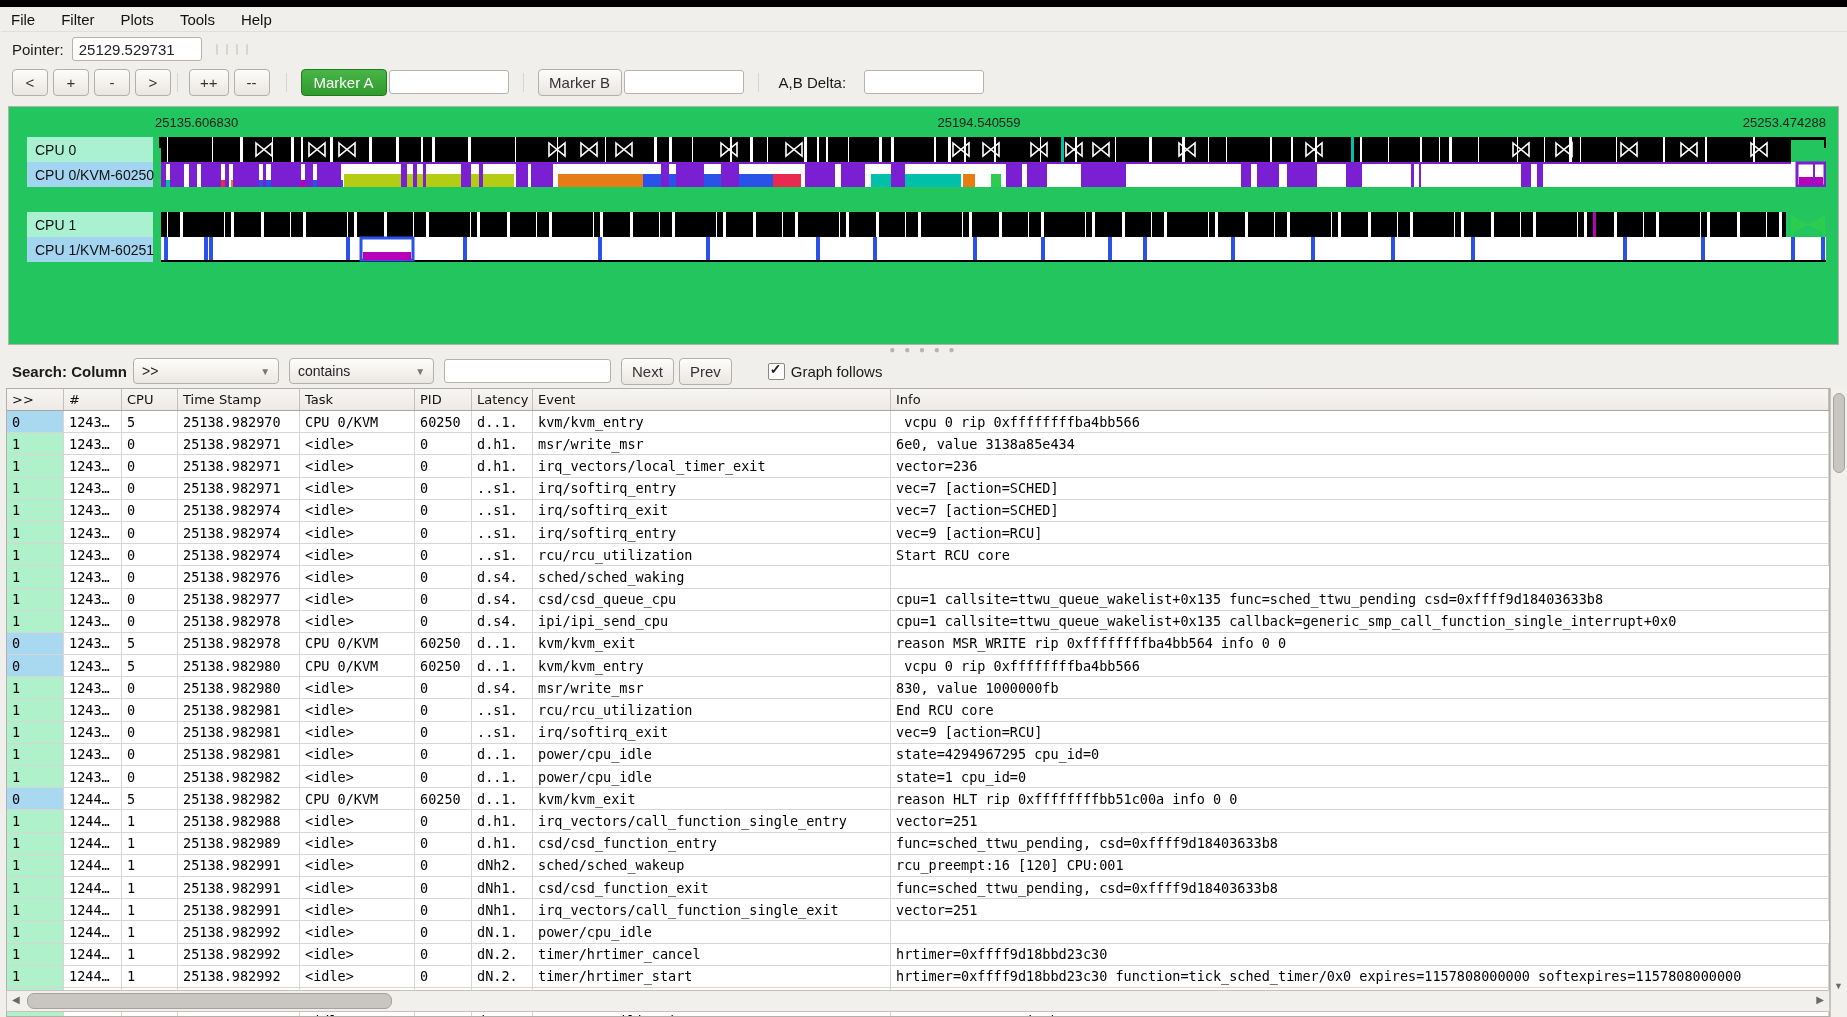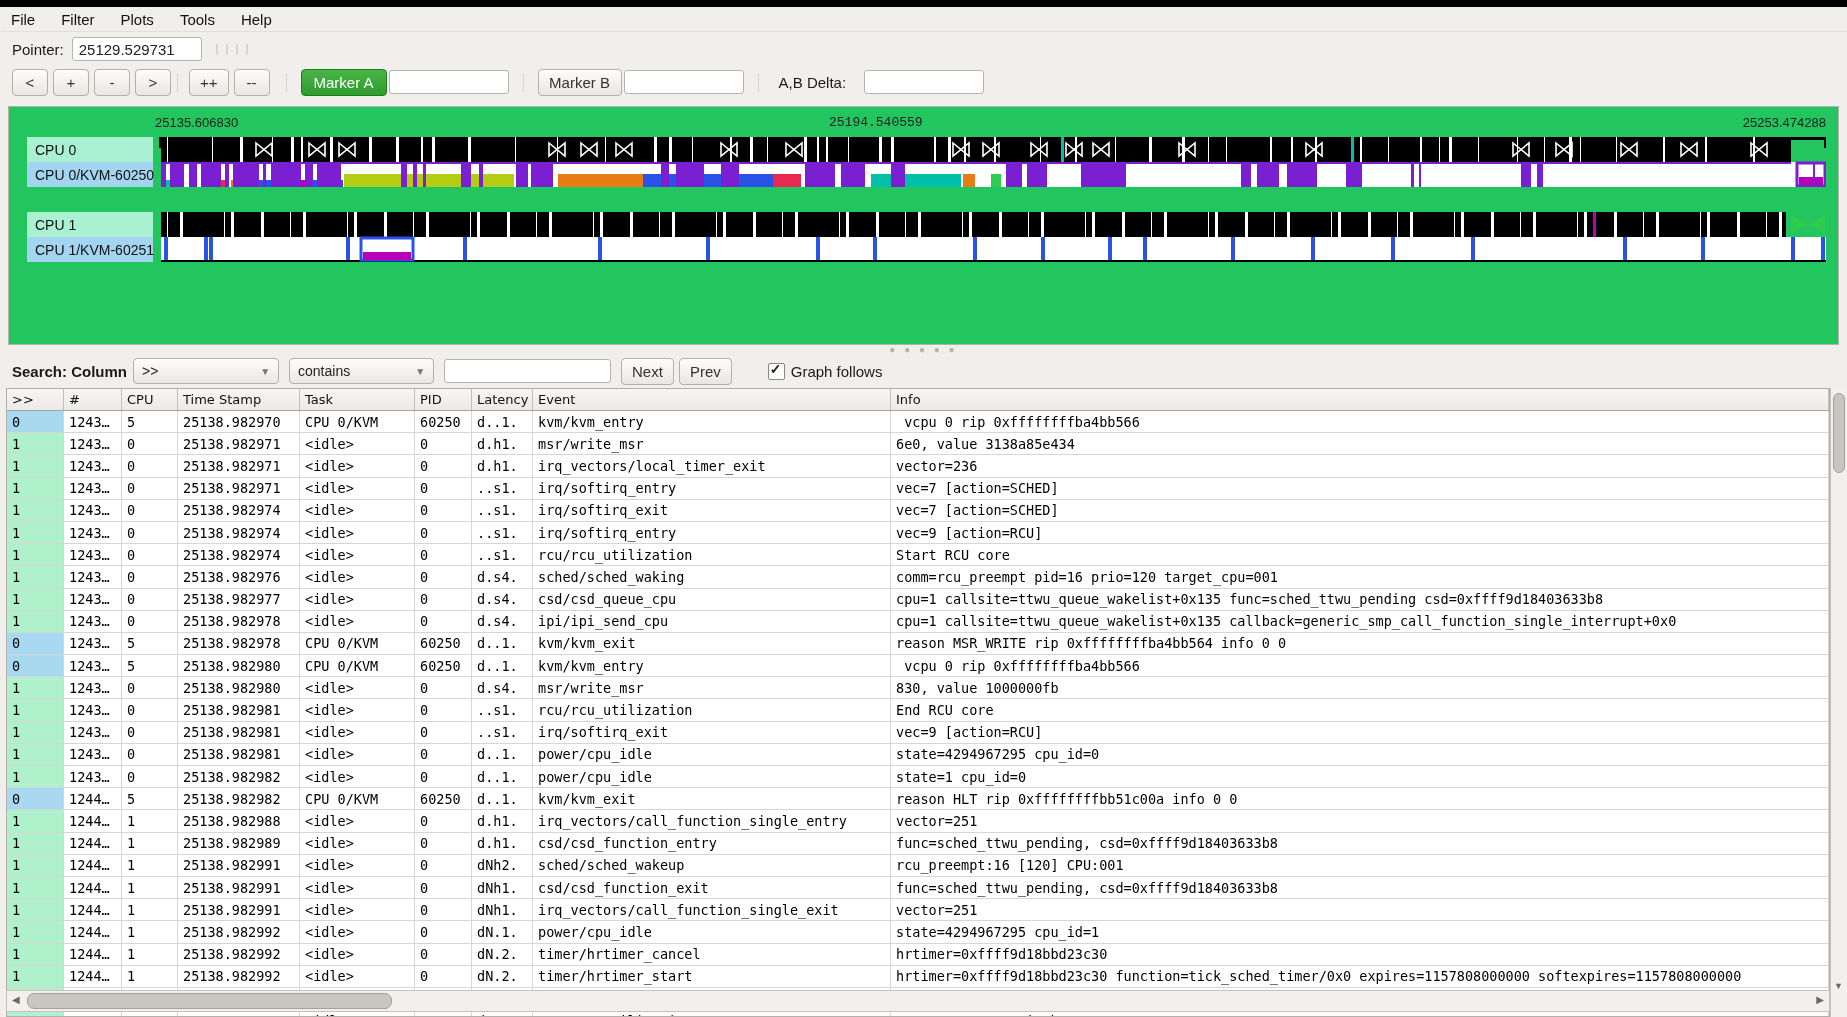--- a/index.html
+++ b/index.html
@@ -29,21 +29,21 @@
   .btn-green{background:linear-gradient(#49b447,#2f9c2d);border-color:#1f7a20;color:#fff;min-width:86px;}
   .sep{width:1px;height:19px;background:#d9d6d2;margin:0 6px;}
   .marker-input{width:120px;margin-left:2px;}
   .delta-label{font-size:15px;margin-left:14px;margin-right:18px;}
   .delta-input{width:120px;}
   
   .graph-panel{position:absolute;left:8px;top:106px;width:1831px;height:239px;background:#22c55e;
     border:1px solid #b3b0ac;box-sizing:border-box;}
   .ts-label{position:absolute;top:8px;font-size:13px;color:#222;}
   .ts-start{left:146px;}
-  .ts-middle{left:820px;width:300px;text-align:left;font-family:Liberation Mono, monospace;}
+  .ts-middle{left:820px;width:300px;text-align:center;}
   .ts-end{right:12px;}
   .ruler{position:absolute;left:150px;top:30px;width:1667px;height:3px;background:#000;}
   .ruler-tick{position:absolute;top:33px;width:2px;height:8px;background:#000;}
   .cpu-labels{position:absolute;left:18px;width:126px;}
   .cpu-label{height:25px;display:flex;align-items:center;padding-left:8px;box-sizing:border-box;font-size:14px;color:#111;white-space:nowrap;}
   .labels-cpu0{top:30px;}
   .labels-cpu1{top:105px;}
   .band{position:absolute;left:152px;width:1665px;height:50px;}
   .band-cpu0{top:30px;}
   .band-cpu1{top:105px;}
@@ -496,21 +496,20 @@
       </div>
       <div class="trow">
         <div class="cell vis-1">1</div>
         <div class="cell">1243…</div>
         <div class="cell">0</div>
         <div class="cell">25138.982976</div>
         <div class="cell">&lt;idle&gt;</div>
         <div class="cell">0</div>
         <div class="cell">d.s4.</div>
         <div class="cell">sched/sched_waking</div>
-        <div class="cell">comm=rcu_preempt pid=16 prio=120 target_cpu=001</div>
       </div>
       <div class="trow">
         <div class="cell vis-1">1</div>
         <div class="cell">1243…</div>
         <div class="cell">0</div>
         <div class="cell">25138.982977</div>
         <div class="cell">&lt;idle&gt;</div>
         <div class="cell">0</div>
         <div class="cell">d.s4.</div>
         <div class="cell">csd/csd_queue_cpu</div>
@@ -672,21 +671,20 @@
       </div>
       <div class="trow">
         <div class="cell vis-1">1</div>
         <div class="cell">1244…</div>
         <div class="cell">1</div>
         <div class="cell">25138.982992</div>
         <div class="cell">&lt;idle&gt;</div>
         <div class="cell">0</div>
         <div class="cell">dN.1.</div>
         <div class="cell">power/cpu_idle</div>
-        <div class="cell">state=4294967295 cpu_id=1</div>
       </div>
       <div class="trow">
         <div class="cell vis-1">1</div>
         <div class="cell">1244…</div>
         <div class="cell">1</div>
         <div class="cell">25138.982992</div>
         <div class="cell">&lt;idle&gt;</div>
         <div class="cell">0</div>
         <div class="cell">dN.2.</div>
         <div class="cell">timer/hrtimer_cancel</div>

